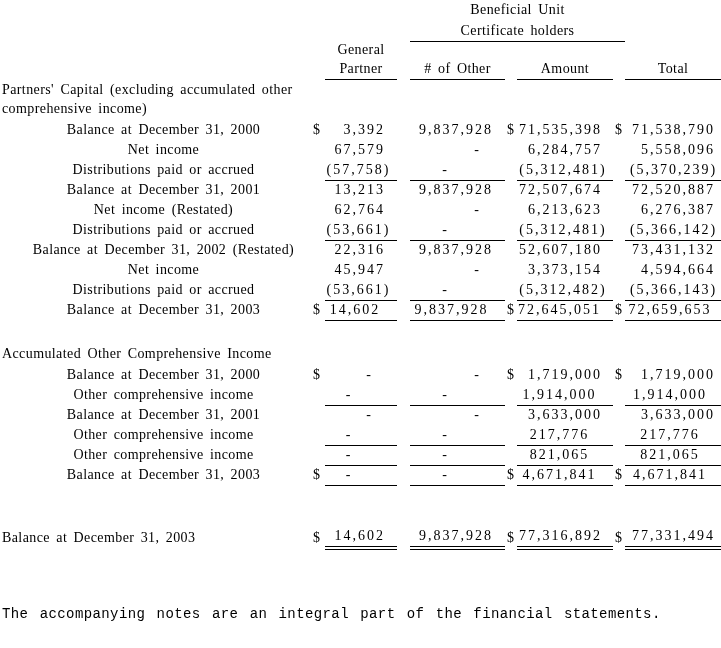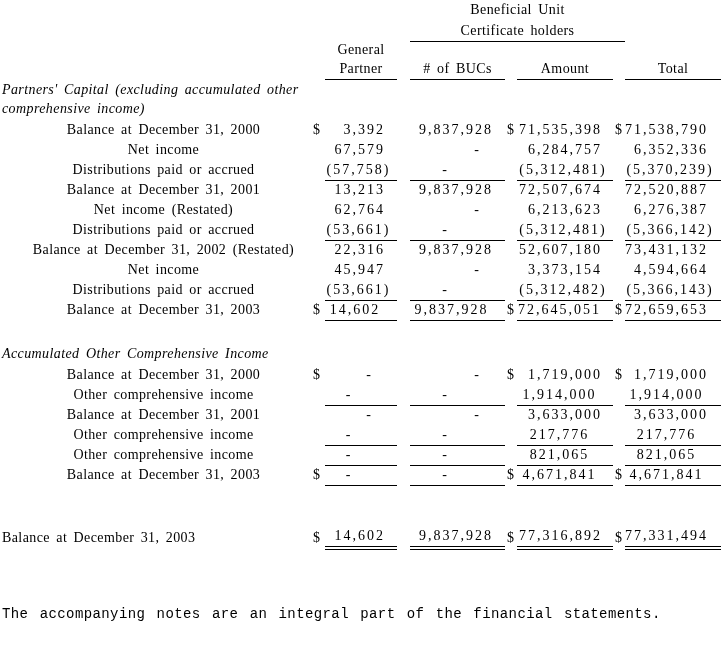--- a/index.html
+++ b/index.html
@@ -16,27 +16,27 @@
   tr.hr1{height:20px}tr.hr2{height:21px}tr.hr3{height:18px}tr.hr4{height:19px}
   tr.r40{height:40px}
   .hc{text-align:center;}
   .label{text-align:left;padding-left:2px;}
   .indent{padding-left:16px;text-align:center;}
   .num{text-align:right;}
   .num span{letter-spacing:2px;display:inline-block;}
   .c-gp{padding-right:12px}
   .c-bucs{padding-right:12px}
   .c-amt{padding-right:11px}
-  .c-total{padding-right:13px}
+  .c-total{padding-right:6px}
   .c-dollar{text-align:left;padding-left:2px;letter-spacing:0;}
   .neg{margin-right:-7px;}
   .dash{margin-right:12px;}
   .ul{border-bottom:1px solid #000;text-align:center;}
   .dul{border-bottom:4px double #000;}
-  .titlecell{line-height:19px;font-style:italic;}
+  .titlecell{line-height:19px;}
   .footnote{margin-top:56px;padding-left:2px;font-size:14px;letter-spacing:.4px;word-spacing:2.5px;font-family:Liberation Mono, monospace;}
 </style>
 </head>
 <body>
 
 <div class="page">
   <table>
     <colgroup>
       <col class="c1">
         <col class="c2">
@@ -63,21 +63,21 @@
         <td></td>
         <td></td>
         <td class="hc">General</td>
         <td colspan="6"></td>
       </tr>
       <tr class="hr4">
         <td></td>
         <td></td>
         <td class="hc ul">Partner</td>
         <td></td>
-        <td class="hc ul"># of BUCs</td>
+        <td class="hc ul"># of Other</td>
         <td></td>
         <td class="hc ul">Amount</td>
         <td></td>
         <td class="hc ul">Total</td>
       </tr>
     </thead>
     <tbody>
         <tr class="r40">
           <td colspan="9" class="label titlecell">
             <div>Partners' Capital (excluding accumulated other</div>
@@ -97,21 +97,21 @@
         </tr>
         <tr>
           <td class="label indent">Net income</td>
           <td class="c-dollar"></td>
           <td class="num c-gp"><span>67,579</span></td>
           <td></td>
           <td class="num c-bucs"><span class="dash">-</span></td>
           <td class="c-dollar"></td>
           <td class="num c-amt"><span>6,284,757</span></td>
           <td class="c-dollar"></td>
-          <td class="num c-total"><span>6,352,336</span></td>
+          <td class="num c-total"><span>5,558,096</span></td>
         </tr>
         <tr>
           <td class="label indent">Distributions paid or accrued</td>
           <td class="c-dollar"></td>
           <td class="num c-gp ul"><span class="neg">(57,758)</span></td>
           <td></td>
           <td class="num c-bucs ul"><span class="dash">-</span></td>
           <td class="c-dollar"></td>
           <td class="num c-amt ul"><span class="neg">(5,312,481)</span></td>
           <td class="c-dollar"></td>

